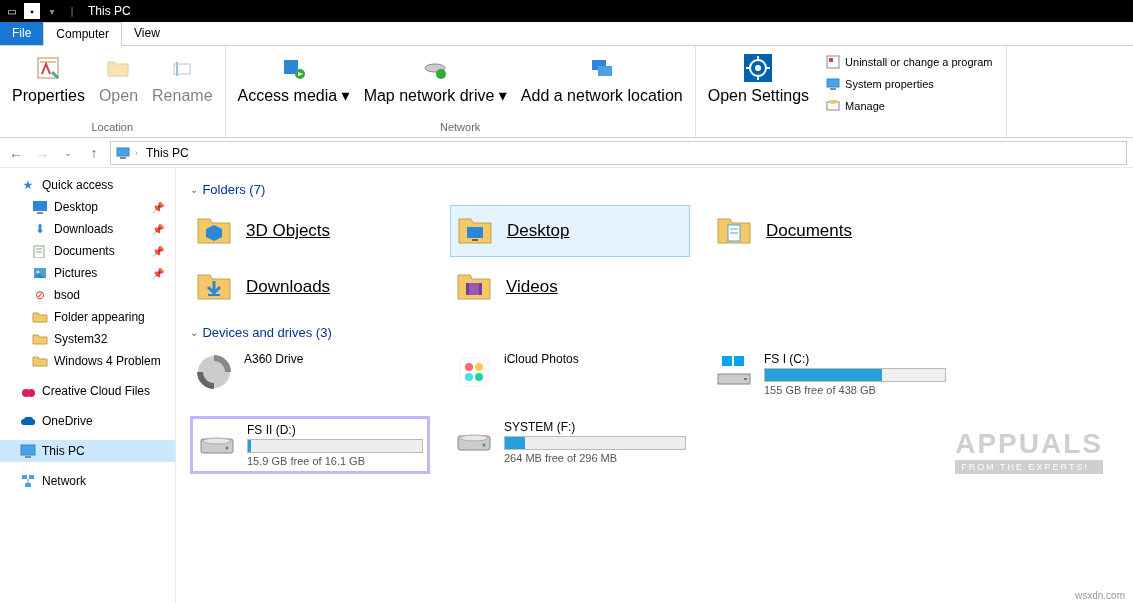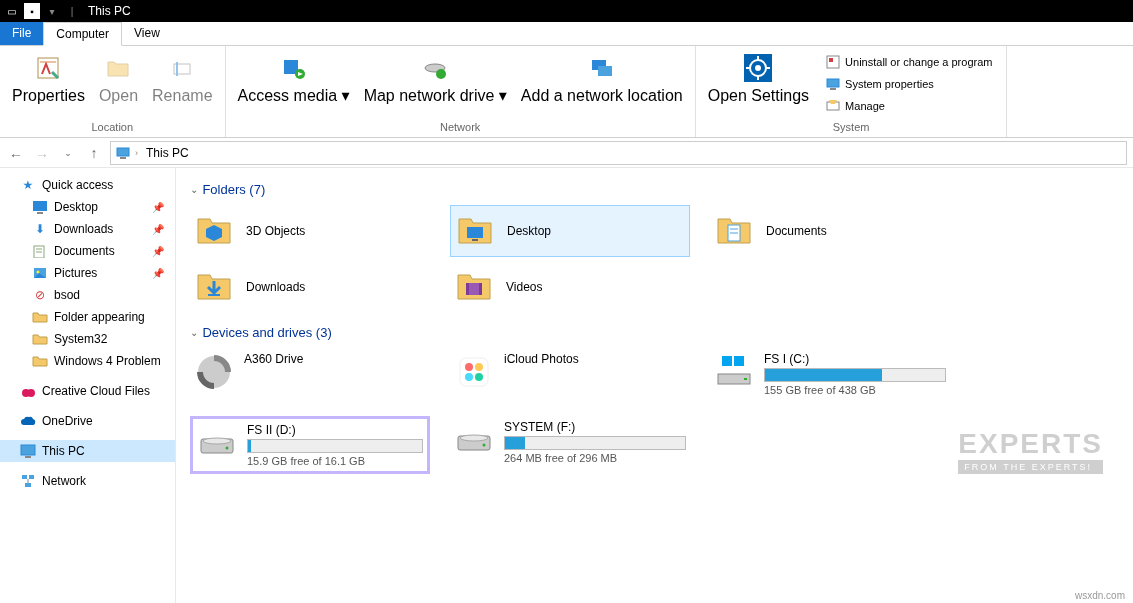--- a/index.html
+++ b/index.html
@@ -40,21 +40,21 @@
 .side-icon { width: 16px; height: 16px; display: flex; align-items: center; justify-content: center; flex-shrink: 0; }
 .side-spacer { height: 8px; }
 
 .content { flex: 1; padding: 10px 14px; overflow: auto; position: relative; }
 .section-header { color: #003399; font-size: 13px; display: flex; align-items: center; gap: 4px; margin: 4px 0 8px 0; }
 .section-header .chev { font-size: 10px; color: #666; }
 .folder-grid { display: flex; flex-wrap: wrap; gap: 4px 20px; margin-bottom: 12px; }
 .folder-item { width: 240px; height: 52px; display: flex; align-items: center; gap: 12px; padding: 4px; cursor: pointer; }
 .folder-item.selected { border: 1px solid #99d1ff; background: #e5f3ff; }
 .folder-icon { width: 40px; height: 40px; display: flex; align-items: center; justify-content: center; flex-shrink: 0; }
-.folder-label { font-size: 12px; }
+.folder-label { font-size: 17px; text-decoration: underline; }
 
 .drive-grid { display: flex; flex-wrap: wrap; gap: 8px 20px; }
 .drive-item { width: 240px; display: flex; gap: 10px; padding: 4px; cursor: pointer; align-items: flex-start; }
 .drive-item.highlighted { border: 3px solid #c4b5fd; }
 .drive-icon { width: 40px; height: 40px; flex-shrink: 0; display: flex; align-items: center; justify-content: center; }
 .drive-info { flex: 1; }
 .drive-name { font-size: 12px; margin-bottom: 2px; }
 .drive-bar { width: 100%; height: 14px; border: 1px solid #bbb; background: #eee; position: relative; margin-bottom: 2px; }
 .drive-bar-fill { height: 100%; background: #26a0da; }
 .drive-free { font-size: 11px; color: #555; }
@@ -192,21 +192,20 @@
           <span class="small-icon">
               <svg width="16" height="16">
                 <rect x="2" y="4" width="12" height="8" fill="#fff" stroke="#888"></rect>
                 <path d="M4 2 L6 6 L10 6 L12 2" fill="#f5c869"></path>
               </svg>
             </span>
           <span>Manage</span>
         </div>
       </div>
     </div>
-    <div class="group-label">System</div>
   </div>
 </div>
 
 <div class="navbar">
   <div class="nav-btn">←</div>
   <div class="nav-btn" style="opacity:.4">→</div>
   <div class="nav-btn" style="font-size:9px">⌄</div>
   <div class="nav-btn">↑</div>
   <div class="addrbar">
     <span class="pc-icon"><svg width="16" height="16">
@@ -471,19 +470,19 @@
             <div class="drive-name">SYSTEM (F:)</div>
             <div class="drive-bar">
               <div class="drive-bar-fill" style="width:11%"></div>
             </div>
             <div class="drive-free">264 MB free of 296 MB</div>
           </div>
         </div>
       </div>
 
     <div class="watermark">
-      <div class="big">EXPERTS</div>
+      <div class="big">APPUALS</div>
       <div class="small">FROM THE EXPERTS!</div>
     </div>
   </div>
 </div>
 
 <div class="footer">wsxdn.com</div>
 
 </body></html>

